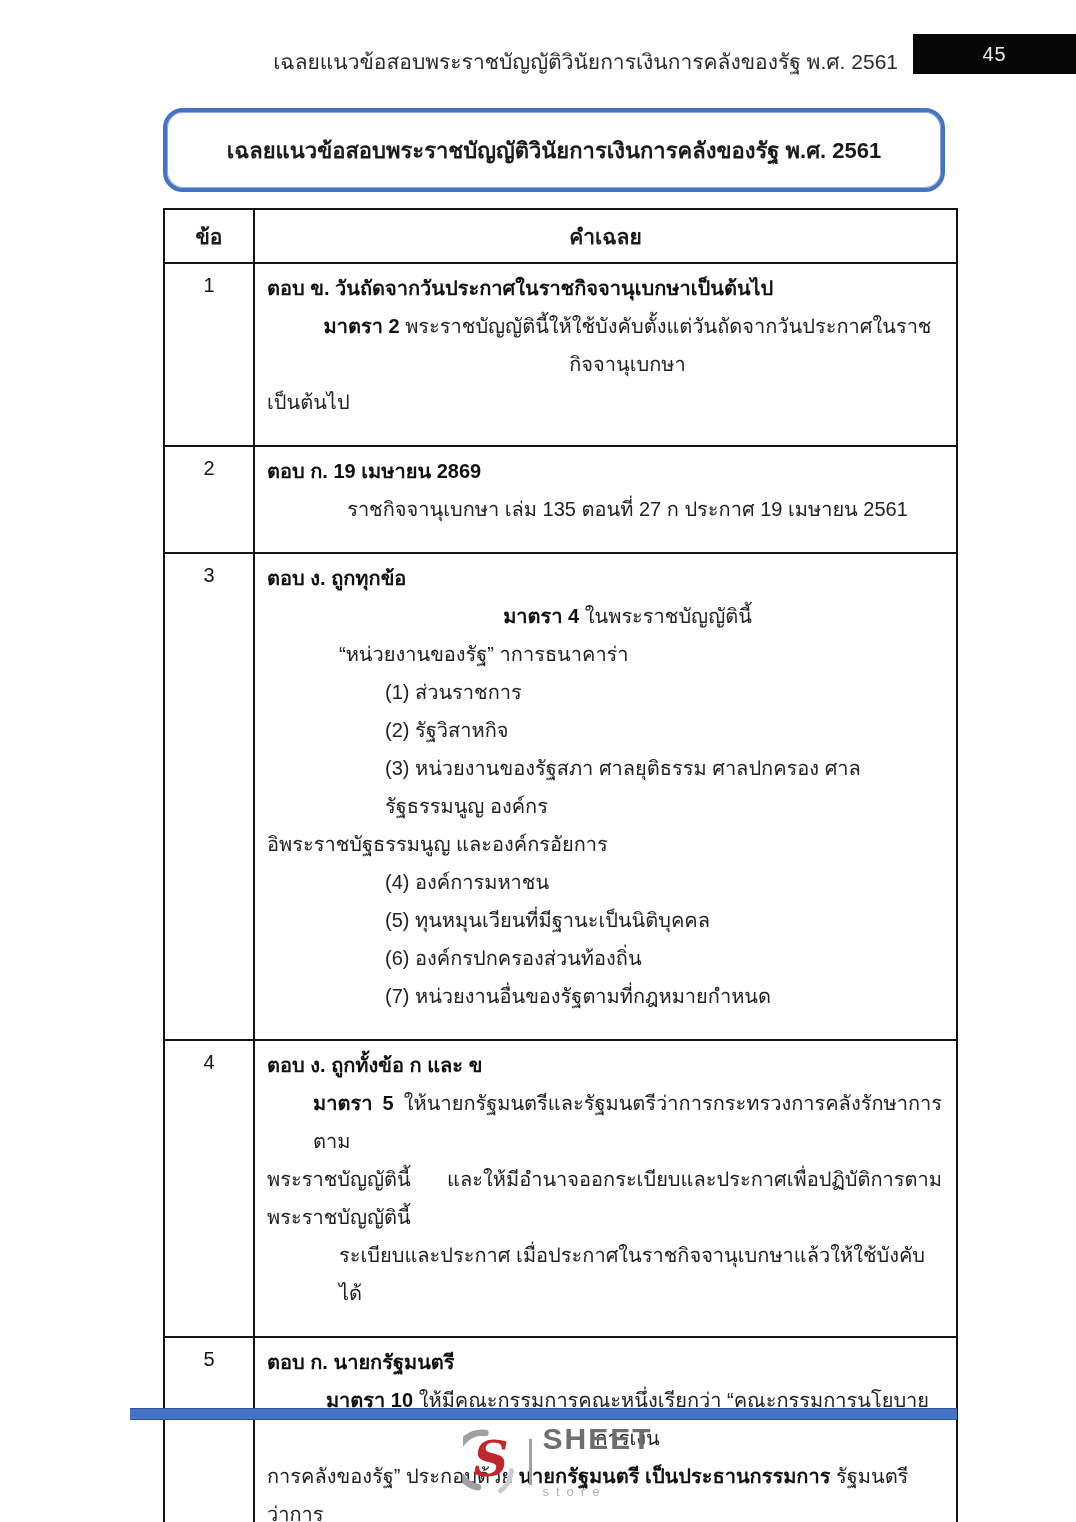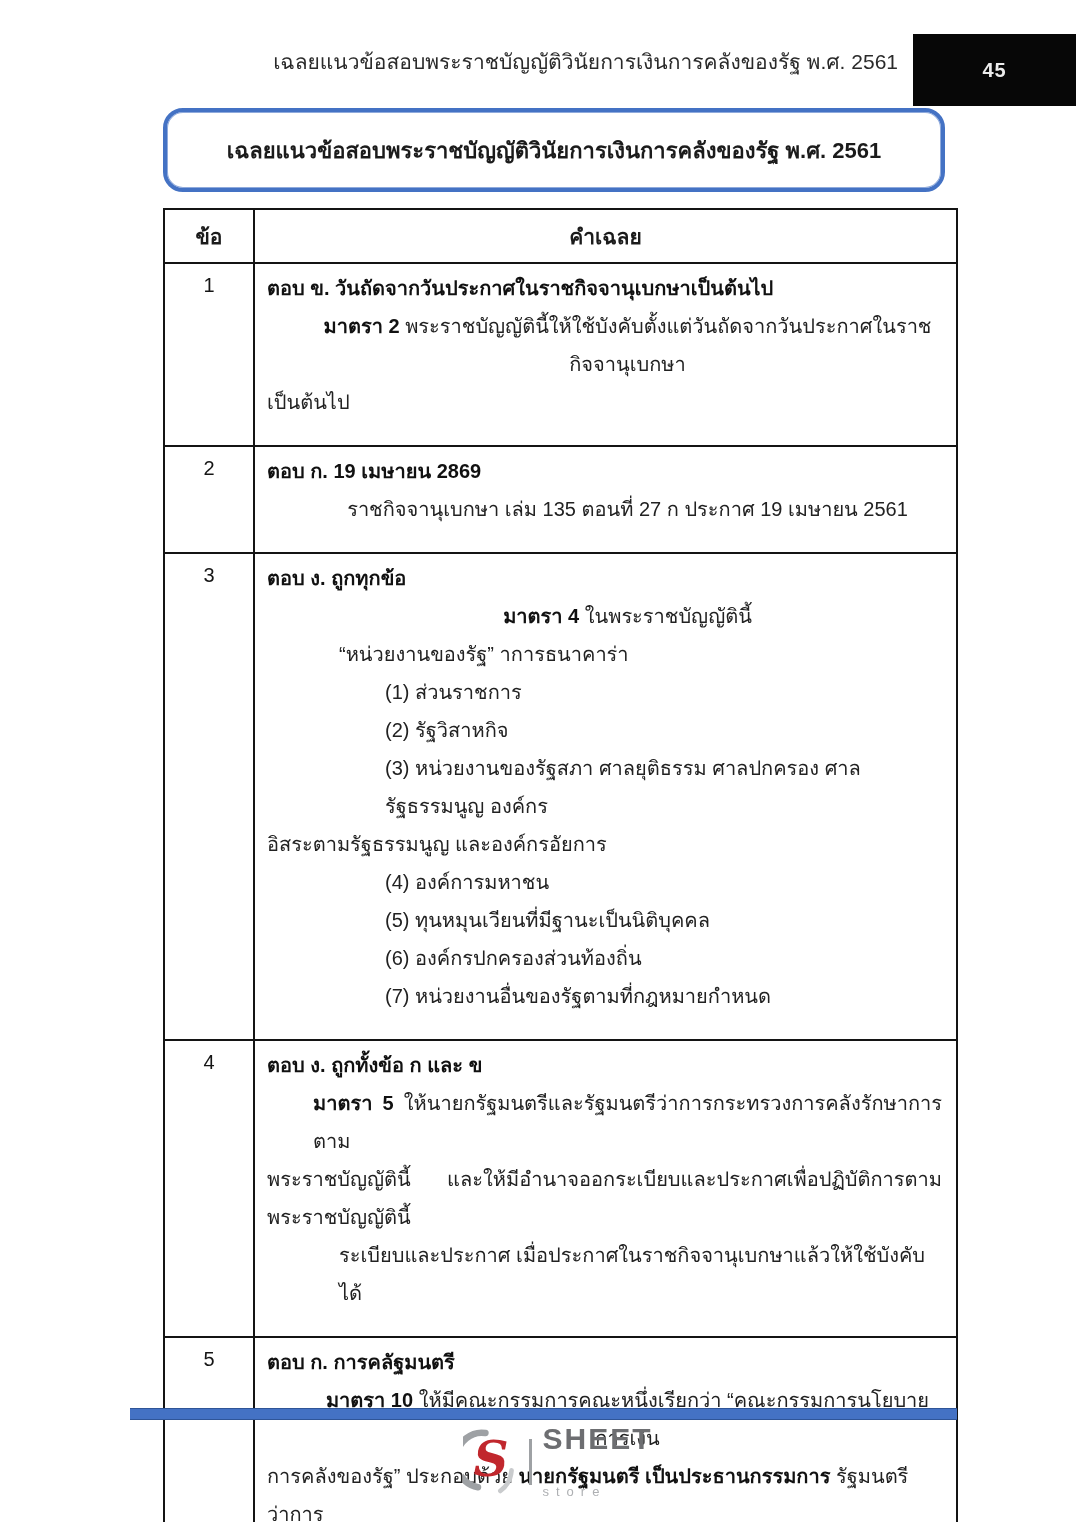--- a/index.html
+++ b/index.html
@@ -21,23 +21,23 @@
   .sheet{position:relative;width:1076px;height:1522px;background:#fff;}
 
   
   .running-header-title{
     position:absolute;top:48px;right:178px;
     font-size:21px;line-height:28px;color:#2a2a2a;
     white-space:nowrap;
   }
   .page-number-badge{
     position:absolute;top:34px;right:0;
-    width:163px;height:72px;background:#070707;
+    width:163px;height:40px;background:#070707;
     display:flex;align-items:center;justify-content:center;
-    color:#ececec;font-size:20px;letter-spacing:1px;font-weight:bold;
+    color:#ececec;font-size:20px;letter-spacing:1px;
   }
 
   
   .title-box{
     position:absolute;left:163px;top:108px;
     width:782px;height:84px;
     border:4px solid var(--accent-blue,#4472c4);
     border-radius:20px;
     box-shadow:inset 0 0 0 1px #8faadc;
     display:flex;align-items:center;justify-content:center;
@@ -139,41 +139,41 @@
         </tr>
         <tr>
           <td class="no-cell">3</td>
           <td class="ans-cell">
             <div class="line i0"><span class="b">ตอบ ง. ถูกทุกข้อ</span></div>
             <div class="line i1"><span class="b">มาตรา 4</span><span> ในพระราชบัญญัตินี้</span></div>
             <div class="line i2"><span>“หน่วยงานของรัฐ” าการธนาคาร่า</span></div>
             <div class="line i3"><span>(1) ส่วนราชการ</span></div>
             <div class="line i3"><span>(2) รัฐวิสาหกิจ</span></div>
             <div class="line i3"><span>(3) หน่วยงานของรัฐสภา ศาลยุติธรรม ศาลปกครอง ศาลรัฐธรรมนูญ องค์กร</span></div>
-            <div class="line i0"><span>อิสระตามรัฐธรรมนูญ และองค์กรอัยการ</span></div>
+            <div class="line i0"><span>อิพระราชบัฐธรรมนูญ และองค์กรอัยการ</span></div>
             <div class="line i3"><span>(4) องค์การมหาชน</span></div>
             <div class="line i3"><span>(5) ทุนหมุนเวียนที่มีฐานะเป็นนิติบุคคล</span></div>
             <div class="line i3"><span>(6) องค์กรปกครองส่วนท้องถิ่น</span></div>
             <div class="line i3"><span>(7) หน่วยงานอื่นของรัฐตามที่กฎหมายกำหนด</span></div>
           </td>
         </tr>
         <tr>
           <td class="no-cell">4</td>
           <td class="ans-cell">
             <div class="line i0"><span class="b">ตอบ ง. ถูกทั้งข้อ ก และ ข</span></div>
             <div class="line i1 justify"><span class="b">มาตรา 5</span><span> ให้นายกรัฐมนตรีและรัฐมนตรีว่าการกระทรวงการคลังรักษาการตาม</span></div>
             <div class="line i0 justify"><span>พระราชบัญญัตินี้ และให้มีอำนาจออกระเบียบและประกาศเพื่อปฏิบัติการตาม</span></div>
             <div class="line i0"><span>พระราชบัญญัตินี้</span></div>
             <div class="line i2"><span>ระเบียบและประกาศ เมื่อประกาศในราชกิจจานุเบกษาแล้วให้ใช้บังคับได้</span></div>
           </td>
         </tr>
         <tr>
           <td class="no-cell">5</td>
           <td class="ans-cell">
-            <div class="line i0"><span class="b">ตอบ ก. การคลัฐมนตรี</span></div>
+            <div class="line i0"><span class="b">ตอบ ก. นายกรัฐมนตรี</span></div>
             <div class="line i1"><span class="b">มาตรา 10</span><span> ให้มีคณะกรรมการคณะหนึ่งเรียกว่า “คณะกรรมการนโยบายการเงิน</span></div>
             <div class="line i0"><span>การคลังของรัฐ” ประกอบด้วย </span><span class="b">นายกรัฐมนตรี เป็นประธานกรรมการ</span><span> รัฐมนตรีว่าการ</span></div>
             <div class="line i0"><span>กระทรวงการคลังเป็นรองประธานกรรมการ ปลัดกระทรวงการคลัง เลขาธิการคณะกรรมการ</span></div>
             <div class="line i0"><span>พัฒนาการเศรษฐกิจและสังคมแห่งชาติ ผู้อำนวยการสำนักงบประมาณ และผู้ว่าการธนาคาร</span></div>
           </td>
         </tr>
       </tbody>
   </table>
 
   <div class="footer-rule"></div>

